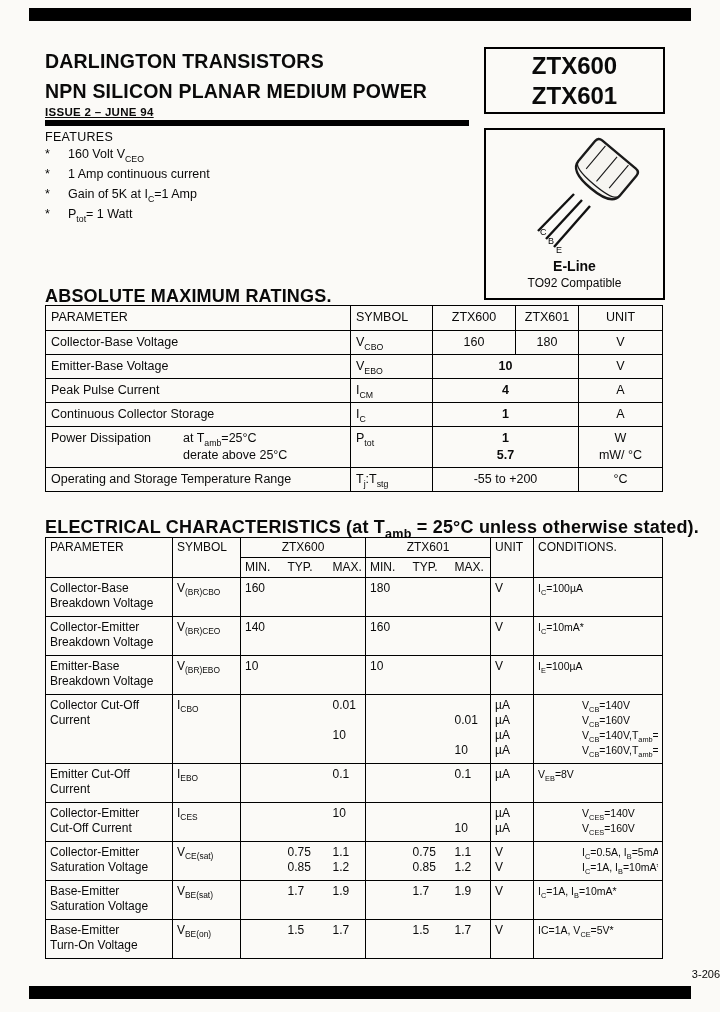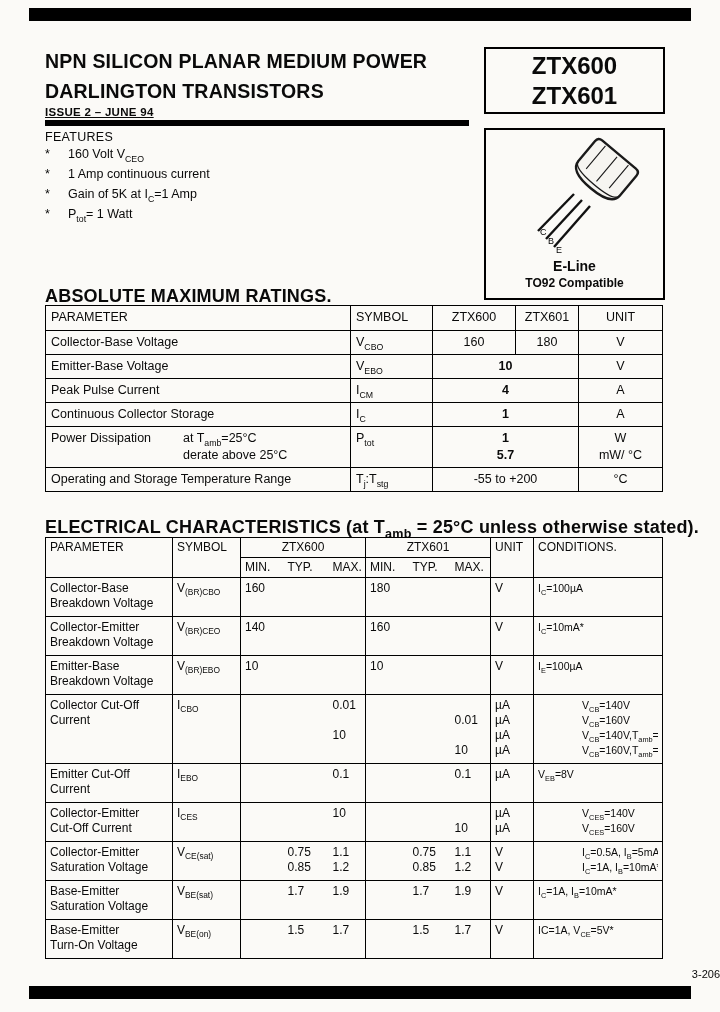--- a/index.html
+++ b/index.html
@@ -13,21 +13,21 @@
   .issue { position:absolute; left:45px; top:106px; font-size:11.5px; font-weight:bold; letter-spacing:0.3px;text-decoration:underline; }
   .issue-rule { left:45px; top:120px; width:424px; height:6px; }
   .partbox { position:absolute; left:484px; top:47px; width:181px; height:67px; border:2.5px solid #000; text-align:center; font-weight:bold; font-size:24px; line-height:30px; padding-top:2px; background:#fbfaf7; }
   .features-h { position:absolute; left:45px; top:130px; font-size:12.5px; letter-spacing:0.3px; }
   .features { position:absolute; left:45px; top:147px; font-size:12.5px; }
   .feature { display:flex; height:20px; align-items:flex-start; }
   .feature .b { width:23px; }
   .pkgbox { position:absolute; left:484px; top:128px; width:181px; height:172px; border:2px solid #000; }
   .pkg-svg { position:absolute; left:10px; top:6px; }
   .pkg-line1 { position:absolute; top:128px; width:100%; text-align:center; font-weight:bold; font-size:14px; }
-  .pkg-line2 { position:absolute; top:146px; width:100%; text-align:center; font-weight:bold; font-size:12px; }
+  .pkg-line2 { position:absolute; top:146px; width:100%; text-align:center; font-weight:normal; font-size:12px; }
   .h1 { position:absolute; left:45px; font-size:18px; font-weight:bold; letter-spacing:0.2px; }
   .amr-h { top:286px; }
   .ec-h { top:517px; }
   table { border-collapse:collapse; table-layout:fixed; }
   .t1 { position:absolute; left:45px; top:305px; width:617px; font-size:12.5px; border:1.5px solid #000; }
   .t1 th, .t1 td { border:1.2px solid #000; padding:3px 5px; vertical-align:top; text-align:left; font-weight:normal; line-height:17px; }
   .t1 th { height:25px; }
   .t1 td { height:23px; }
   .t1 .c { text-align:center; }
   .t1 .bold { font-weight:bold; }
@@ -47,22 +47,22 @@
   .footer { position:absolute; top:968px; width:100%; text-align:right; font-size:11px; }
 </style>
 </head>
 <body>
 
 <div class="page">
 
   <div class="rule rule-top"></div>
 
   <div class="title">
+    <div>DARLINGTON TRANSISTORS</div>
     <div>NPN SILICON PLANAR MEDIUM POWER</div>
-    <div>DARLINGTON TRANSISTORS</div>
   </div>
 
   <div class="partbox">
     <div>ZTX600</div>
     <div>ZTX601</div>
   </div>
 
   <div class="issue">ISSUE 2 – JUNE 94</div>
   <div class="rule issue-rule"></div>
 

